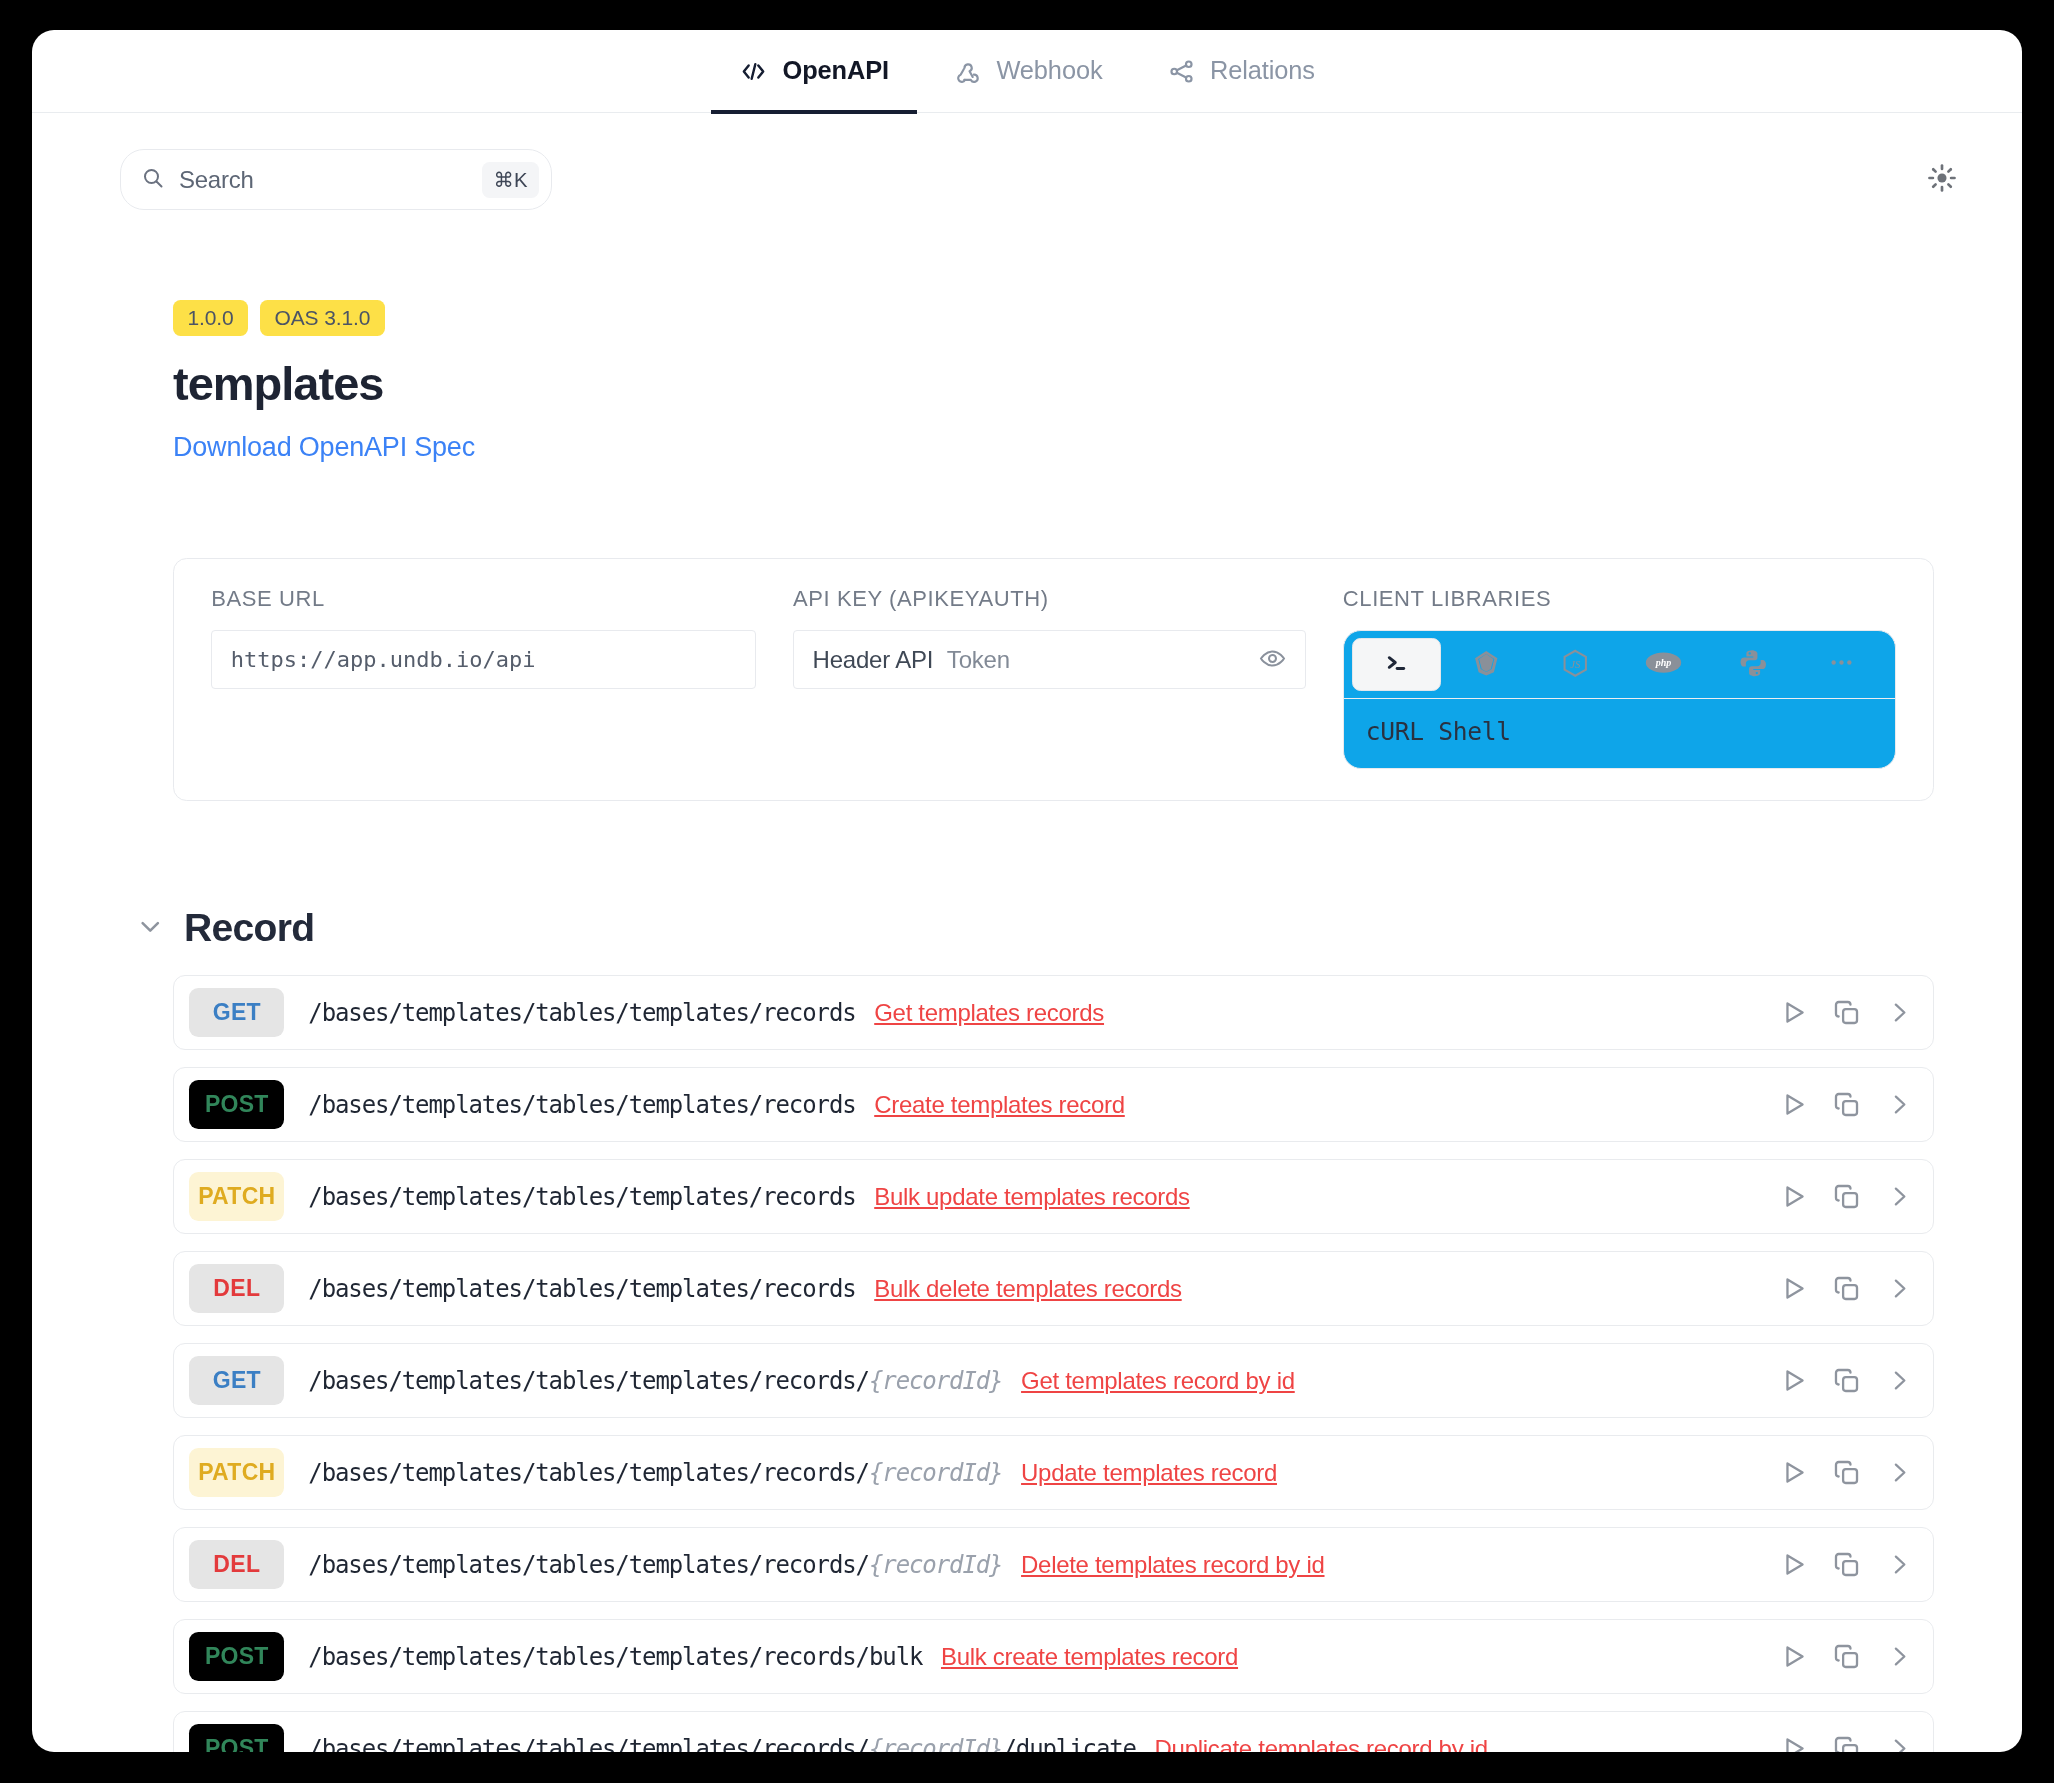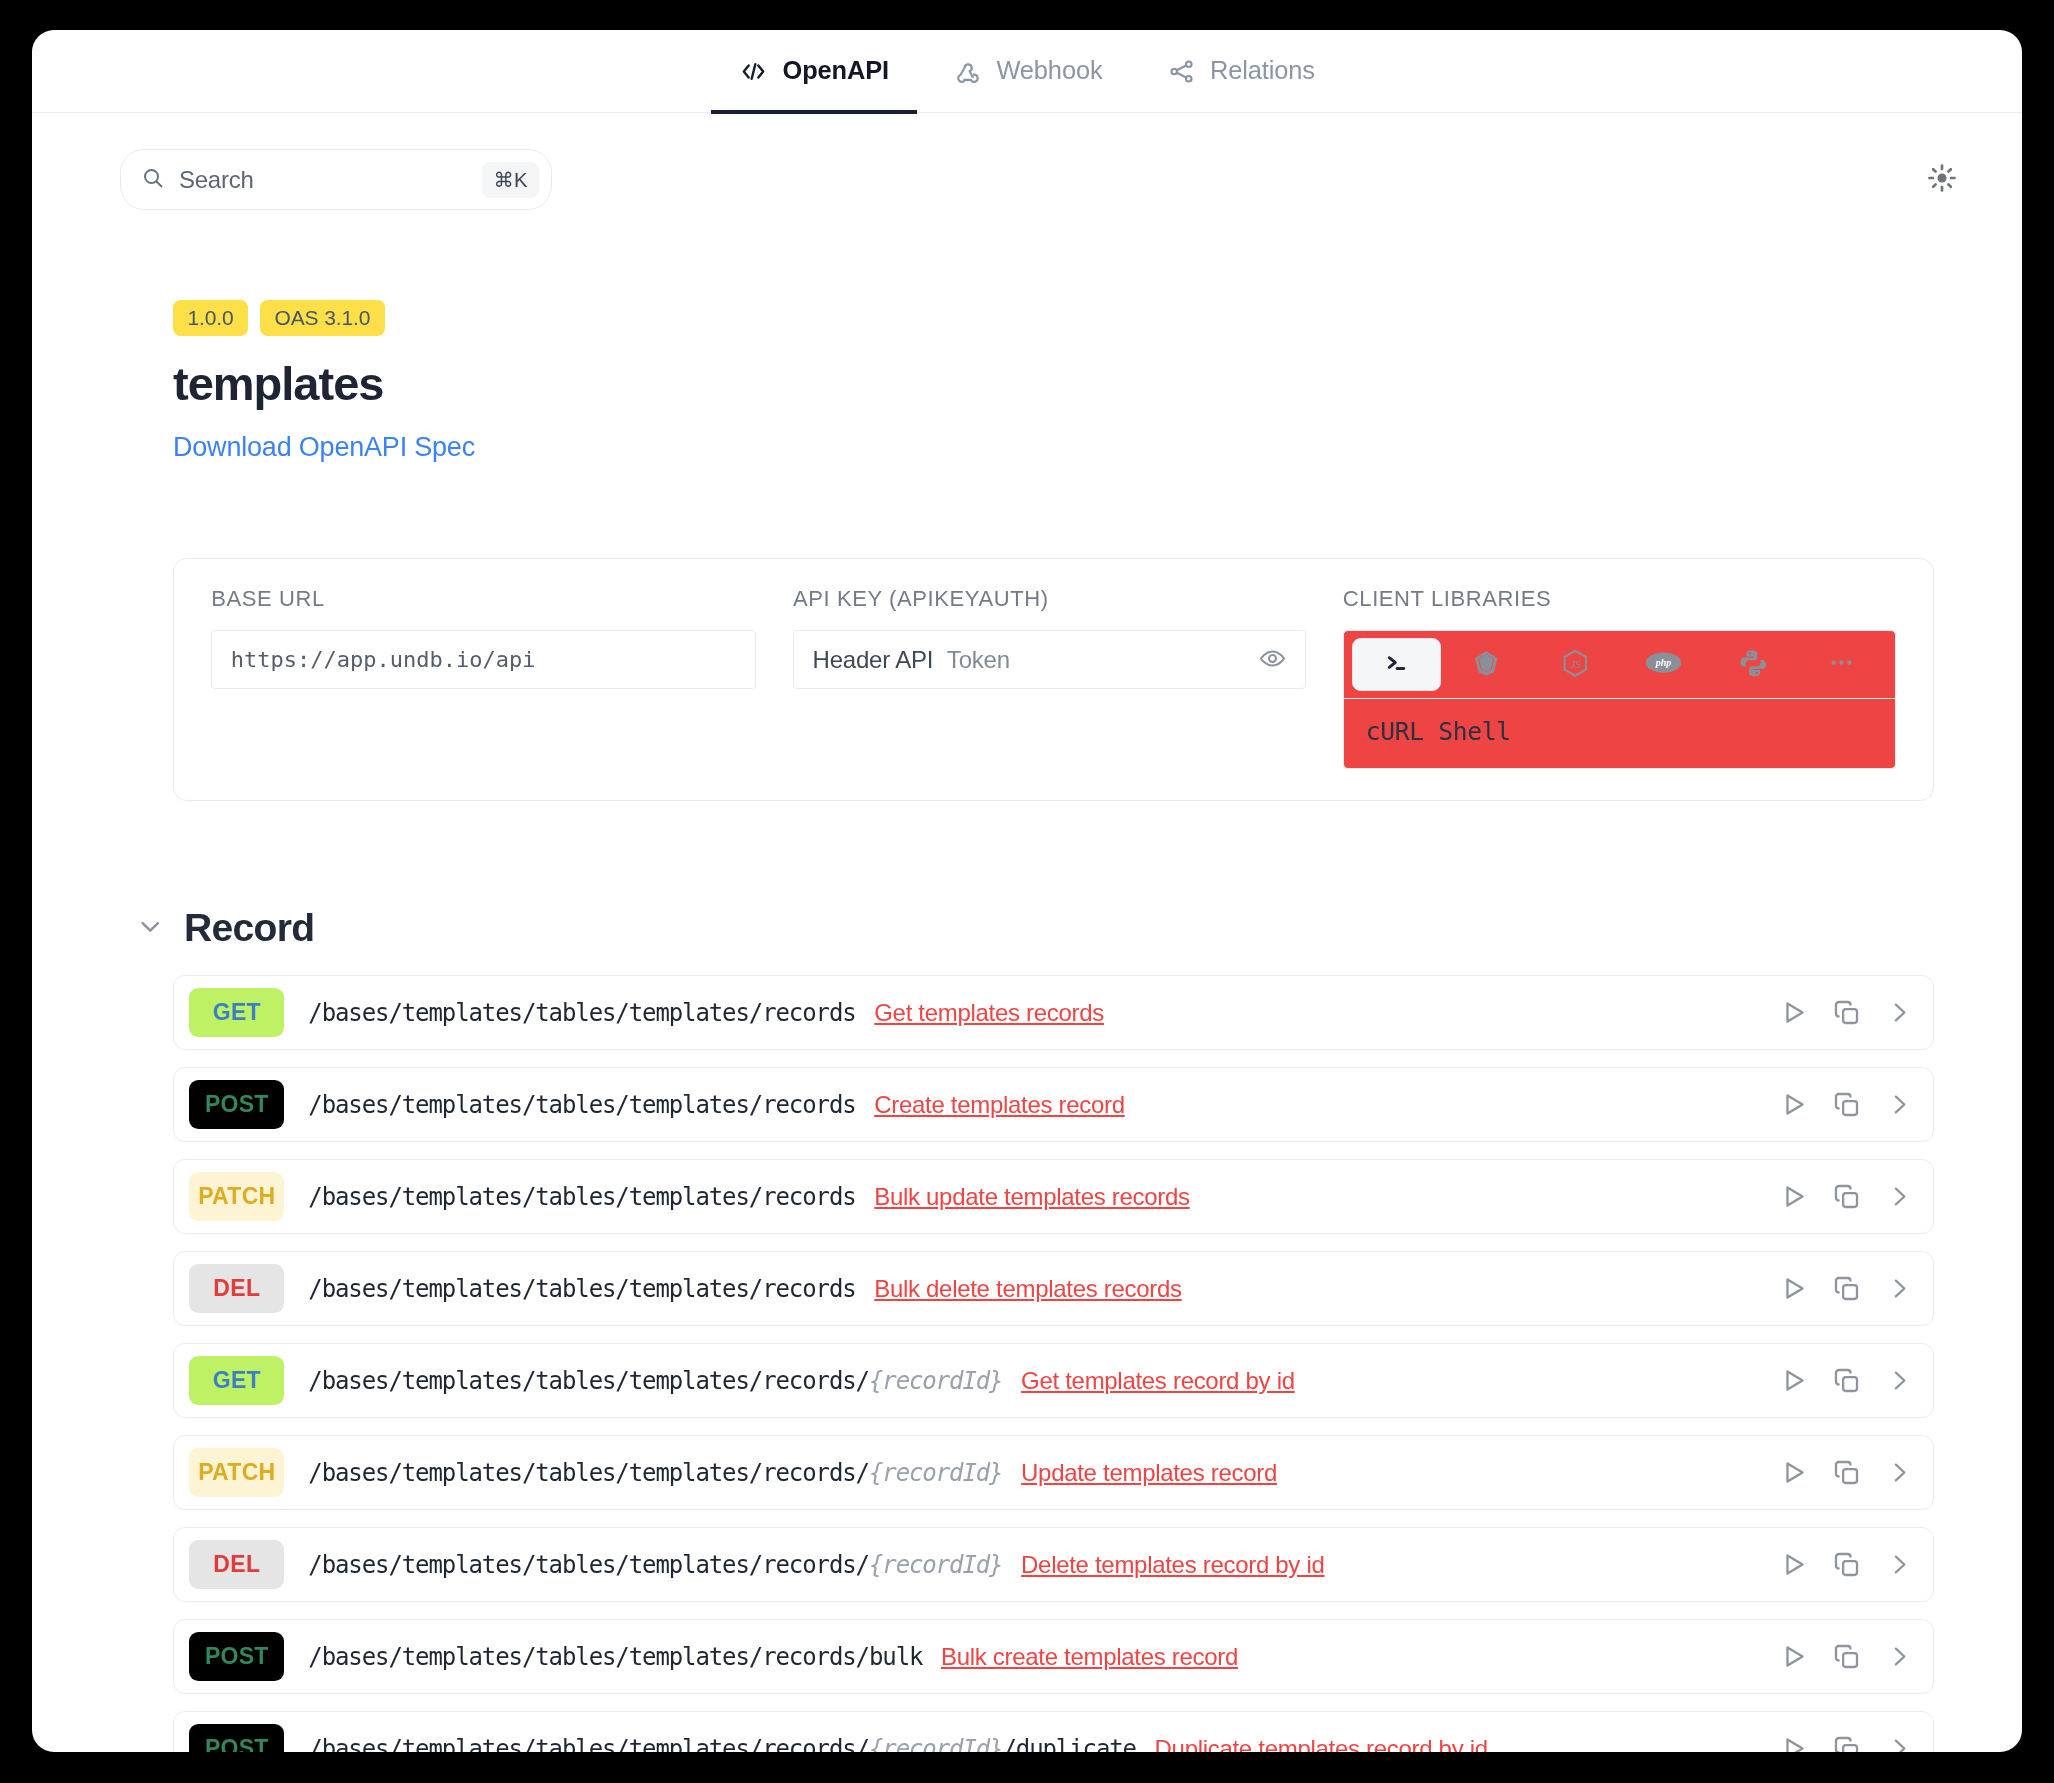--- a/index.html
+++ b/index.html
@@ -168,23 +168,23 @@
     font-size: 24px;
     color: #828a96;
     margin-left: 13.6px;
     letter-spacing: -0.2px;
   }
   .field .spacer { flex: 1; }
 
   
   #libs-box {
     border: 1.7px solid #e8eaee;
-    border-radius: 5px;
+    border-radius: 18px;
     overflow: hidden;
-    background: #ef4444;
+    background: #0ea5e9;
   }
   #libs-tabs {
     display: flex;
     align-items: center;
     padding: 6.8px 8.5px;
     gap: 0px;
     border-bottom: 1.7px solid #eceef1;
   }
   .lib-tab {
     width: 89px;
@@ -240,21 +240,21 @@
     height: 49px;
     border-radius: 9.3px;
     display: flex;
     align-items: center;
     justify-content: center;
     font-size: 23px;
     font-weight: bold;
     letter-spacing: 0.3px;
     flex: none;
   }
-  .method.get   { background: #bef264; color: #3b7fc4; }
+  .method.get   { background: #e5e5e5; color: #3b7fc4; }
   .method.post  { background: #000000; color: #31865a; }
   .method.patch { background: #fdf4d4; color: #dfab20; }
   .method.del   { background: #e5e5e5; color: #e33a3c; }
 
   .path {
     margin-left: 24px;
     font-family: "DejaVu Sans Mono", monospace;
     font-size: 24px;
     color: #1f2633;
     letter-spacing: -1.1px;

